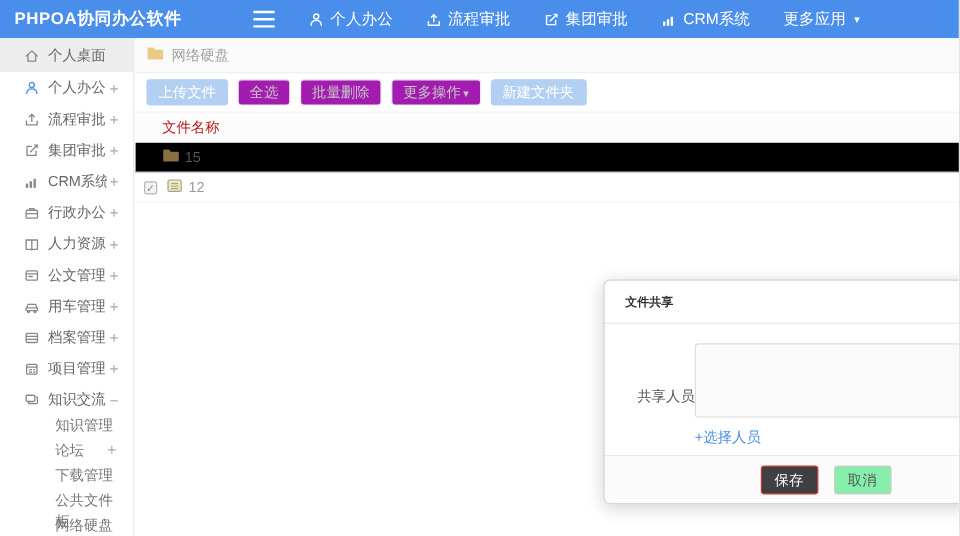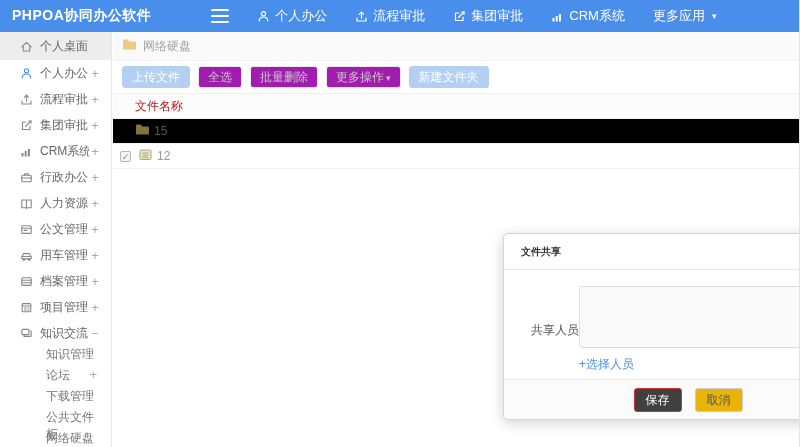--- a/index.html
+++ b/index.html
@@ -53,21 +53,21 @@
   
   .modal{position:absolute;left:503px;top:233px;width:370px;height:187px;background:#fff;border:1px solid #d5d5d5;border-radius:5px;box-shadow:0 3px 14px rgba(0,0,0,.18);}
   .modal-header{height:36px;border-bottom:1px solid #e7e7e7;display:flex;align-items:center;padding-left:17px;}
   .modal-title{font-size:10px;font-weight:bold;color:#333;}
   .modal-body{position:relative;height:109px;}
   .field-label{position:absolute;left:27px;top:52px;color:#555;}
   .share-box{position:absolute;left:75px;top:16px;width:278px;height:62px;background:#fafafa;border:1px solid #ddd;border-radius:3px;resize:none;outline:none;}
   .select-link{position:absolute;left:75px;top:86px;color:#4a90e2;cursor:pointer;text-align:right;}
   .modal-footer{height:40px;border-top:1px solid #e7e7e7;background:#fbfbfb;display:flex;align-items:center;justify-content:center;gap:13px;border-radius:0 0 5px 5px;}
   .btn-save{background:#404040;border-color:#d2322d;color:#fff;height:24px;line-height:22px;padding:0 11px;}
-  .btn-cancel{background:#eab308;border-color:#ccc;color:#555;height:24px;line-height:22px;padding:0 11px;}
+  .btn-cancel{background:#86efac;border-color:#ccc;color:#555;height:24px;line-height:22px;padding:0 11px;}
 </style>
 </head>
 <body>
 
 <div class="navbar">
   <div class="brand">PHPOA协同办公软件</div>
   <div class="menu-toggle">
       <i></i>
       <i></i>
       <i></i>

